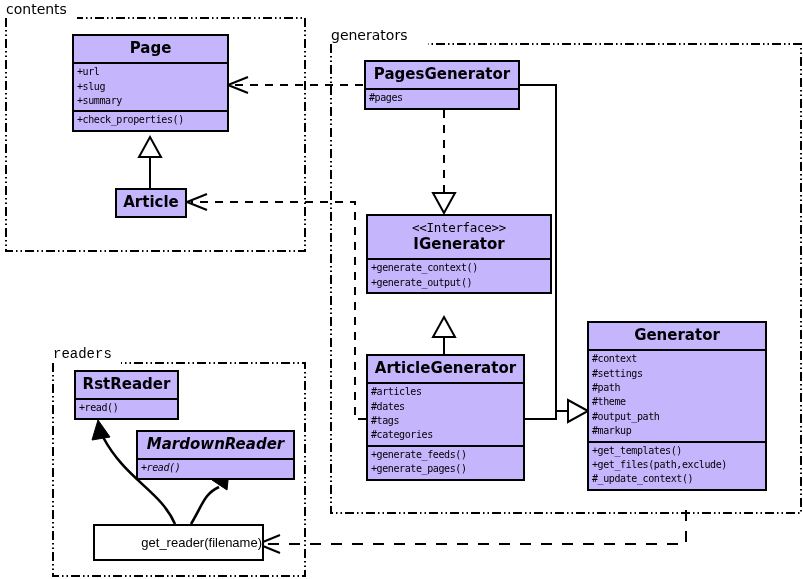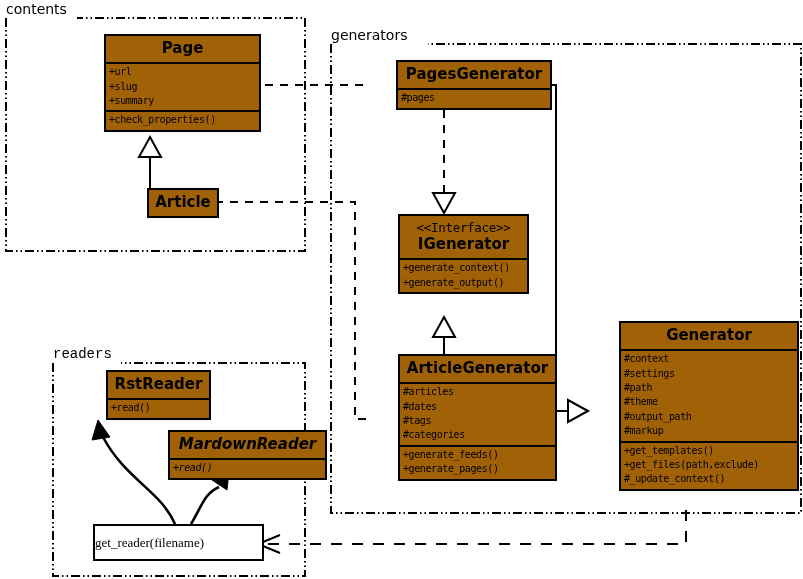--- a/index.html
+++ b/index.html
@@ -34,24 +34,23 @@
     font-size: 14px;
     color: #000000;
     white-space: nowrap;
     line-height: 1;
   }
 
   
   .uml-class {
     position: absolute;
     box-sizing: border-box;
-    background: #a16207;
+    background: #c4b5fd;
     border: 2px solid #000000;
     z-index: 5;
-    margin-left: 32px;
   }
   .uml-name {
     box-sizing: border-box;
     text-align: center;
     font-family: "DejaVu Sans", sans-serif;
     font-weight: bold;
     font-size: 15px;
     color: #000000;
     padding: 4px 6px 5px 6px;
     line-height: 1.15;
@@ -79,22 +78,22 @@
     white-space: nowrap;
     letter-spacing: -0.4px;
   }
   .plain-box {
     position: absolute;
     box-sizing: border-box;
     background: #ffffff;
     border: 2px solid #000000;
     display: flex;
     align-items: center;
-    justify-content: flex-start;
-    font-family: Liberation Serif, serif;
+    justify-content: flex-end;
+    font-family: Liberation Sans, sans-serif;
     font-size: 13px;
     color: #000000;
     white-space: nowrap;
     z-index: 5;
   }
 </style>
 </head>
 <body>
 
 <div id="canvas">
@@ -159,21 +158,21 @@
     <div class="uml-name">Article</div>
   </div>
 
   <div class="uml-class" style="left:364px; top:60px; width:156px;">
     <div class="uml-name">PagesGenerator</div>
     <div class="uml-compartment">
       <div class="uml-row">#pages</div>
     </div>
   </div>
 
-  <div class="uml-class" style="left:366px; top:214px; width:131px;">
+  <div class="uml-class" style="left:366px; top:214px; width:186px;">
     <div class="uml-name">
       <span class="uml-stereotype">&lt;&lt;Interface&gt;&gt;</span>
       <span>IGenerator</span>
     </div>
     <div class="uml-compartment">
       <div class="uml-row">+generate_context()</div>
       <div class="uml-row">+generate_output()</div>
     </div>
   </div>
 

